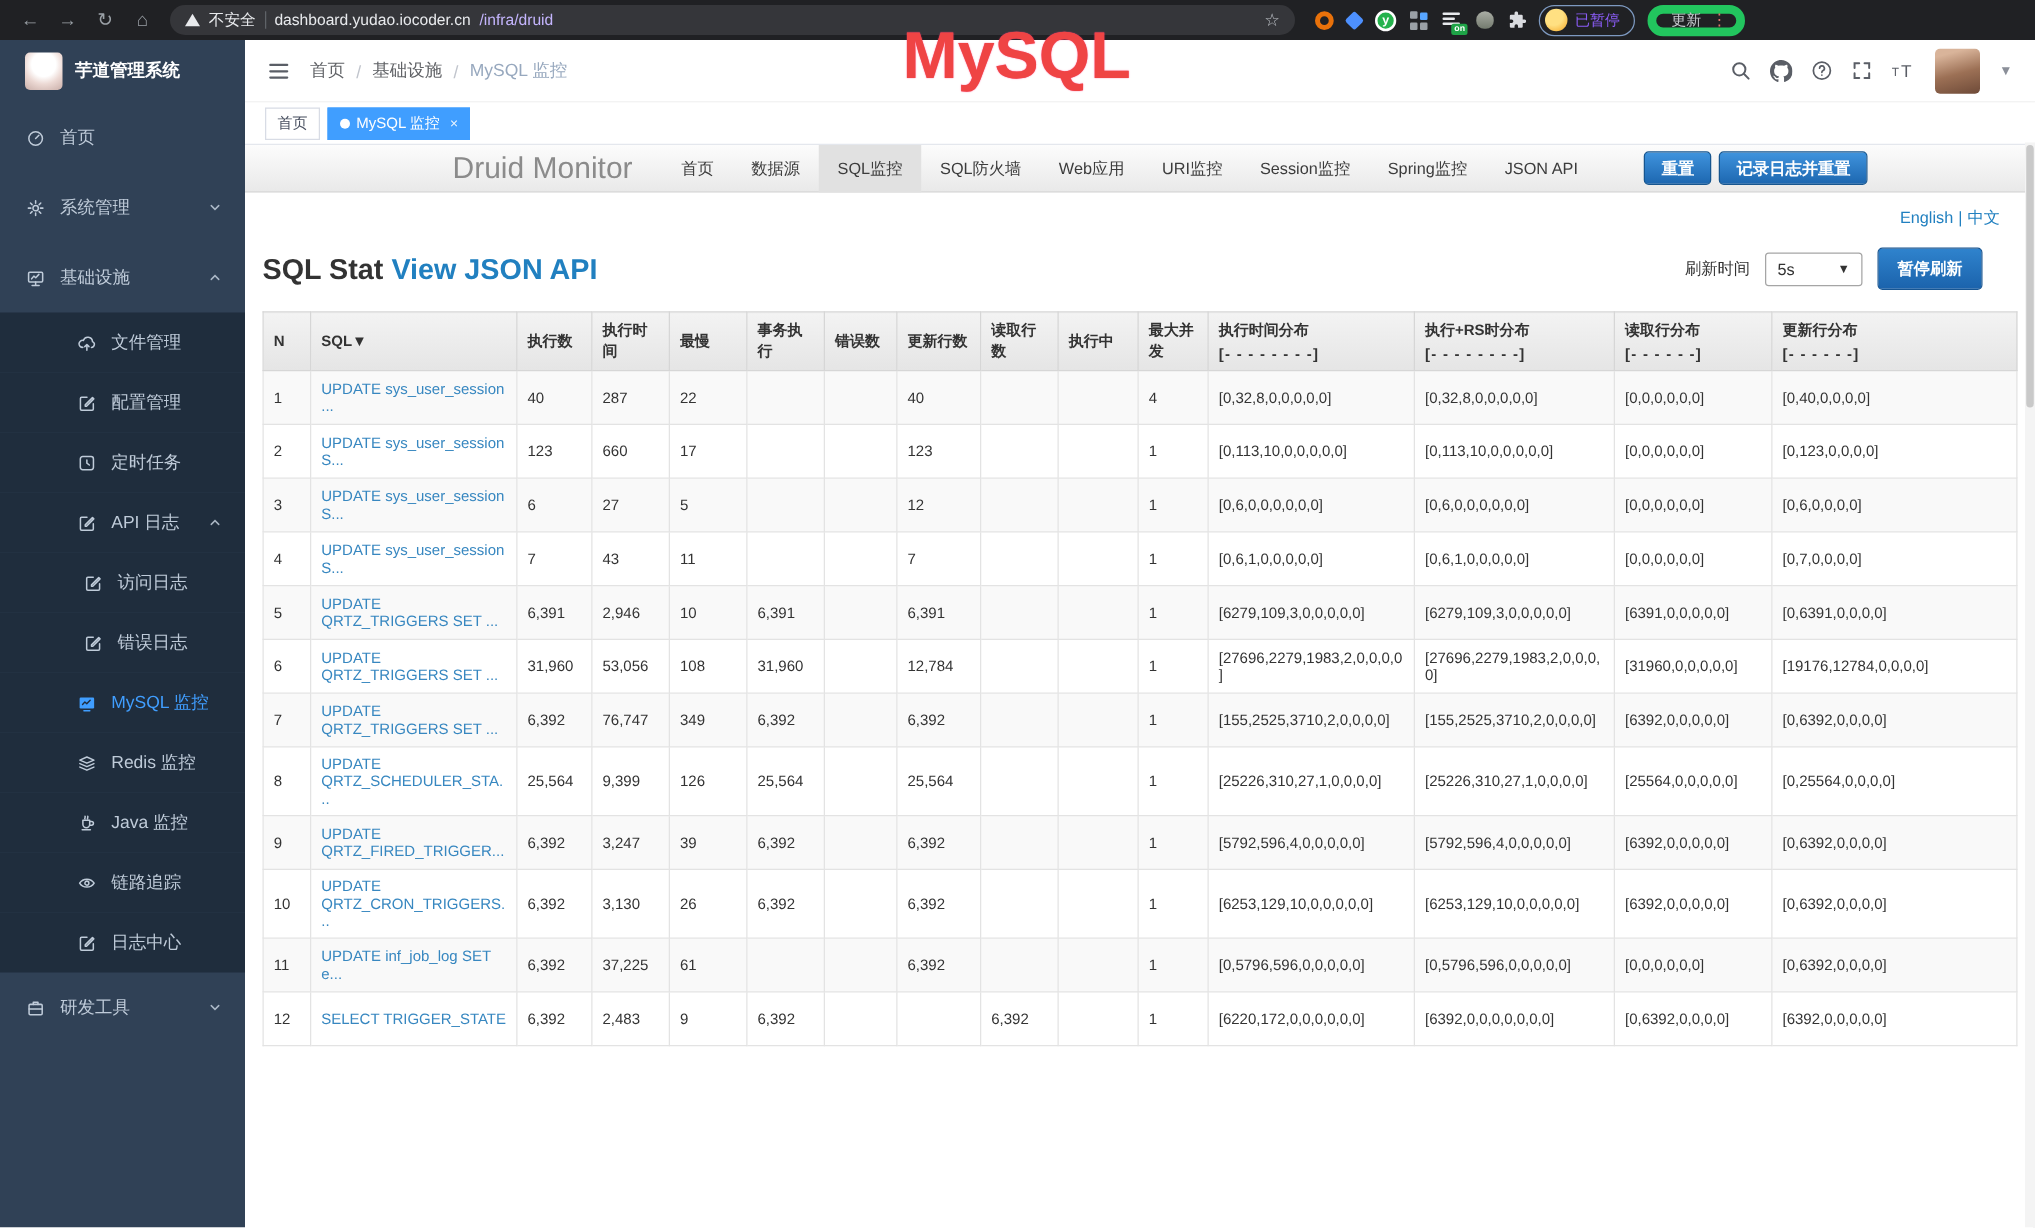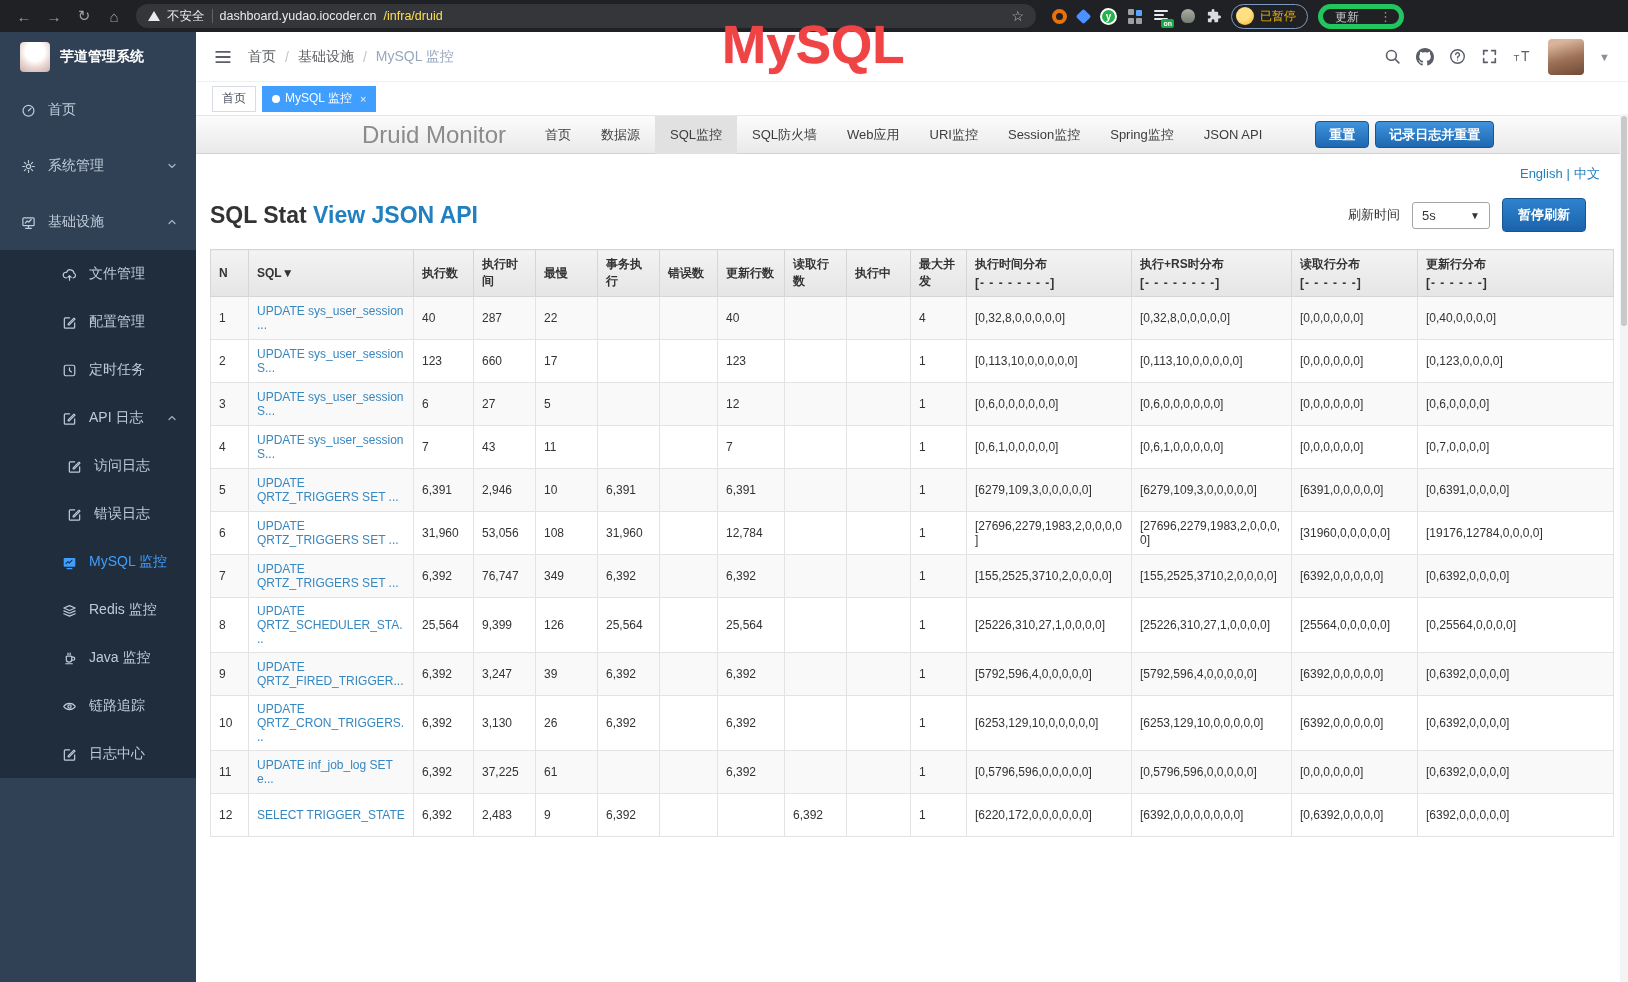--- a/index.html
+++ b/index.html
@@ -4,39 +4,39 @@
 <style>
   *{box-sizing:border-box;margin:0;padding:0}
   body{width:1628px;height:982px;overflow:hidden;position:relative;background:#fff;
        font-family:"Liberation Sans","DejaVu Sans",sans-serif;-webkit-font-smoothing:antialiased}
   
   .browser{height:32px;background:#202124;display:flex;align-items:center;padding:0 10px;gap:2px}
   .b-ico{color:#9aa0a6;font-size:15px;width:28px;height:26px;display:flex;align-items:center;justify-content:center;border-radius:50%;cursor:pointer}
   .omni{flex:1;max-width:900px;height:24px;background:#35363a;border-radius:12px;display:flex;align-items:center;padding:0 12px;color:#e8eaed;font-size:12.5px;gap:7px;margin:0 6px;cursor:text}
   .warn-tri{width:0;height:0;border-left:6px solid transparent;border-right:6px solid transparent;border-bottom:10px solid #e8eaed;position:relative}
   .omni .vdiv{width:1px;height:14px;background:#5f6368}
-  .omni .path{color:#fde047}
+  .omni .path{color:#c4b5fd}
   .omni .star{margin-left:auto;color:#bdc1c6;font-size:14px;cursor:pointer}
   .ext{display:flex;align-items:center;gap:11px;margin:0 8px}
   .x-ring{width:15px;height:15px;border-radius:50%;border:4px solid #e8710a}
   .x-gem{width:11px;height:11px;background:#4d90fe;transform:rotate(45deg);border-radius:2px}
   .x-y{width:17px;height:17px;border-radius:50%;background:#24b24c;color:#fff;font-size:10px;font-weight:bold;display:flex;align-items:center;justify-content:center;border:2px solid #fff}
   .x-sq{position:relative;width:15px;height:15px}
   .x-sq i{position:absolute;width:6px;height:6px;background:#9aa0a6;border-radius:1px}
   .x-sq i:nth-child(1){left:0;top:2}.x-sq i:nth-child(2){left:0;top:9px}.x-sq i:nth-child(3){left:8px;top:9px}
   .x-sq i:nth-child(4){left:8px;top:1px;background:#58a6ff}
   .x-list{position:relative;width:16px;height:14px}
   .x-list i{position:absolute;left:0;height:2px;background:#e8eaed;border-radius:1px}
   .x-list i:nth-child(1){top:1px;width:14px}.x-list i:nth-child(2){top:5px;width:10px}.x-list i:nth-child(3){top:9px;width:14px}
   .x-on{position:absolute;right:-4px;bottom:-5px;background:#1ea447;color:#fff;font-size:7px;padding:1px 2px;border-radius:2px;font-weight:bold}
   .x-monkey{width:14px;height:14px;border-radius:50% 50% 45% 45%;background:linear-gradient(#b9bdb3,#7d8577);opacity:.9}
   .x-puzzle{color:#dadce0}
-  .chip{height:25px;border:1px solid #7d99c0;border-radius:13px;display:flex;align-items:center;gap:6px;padding:0 11px 0 4px;color:#eab308;font-size:12px;cursor:pointer}
+  .chip{height:25px;border:1px solid #7d99c0;border-radius:13px;display:flex;align-items:center;gap:6px;padding:0 11px 0 4px;color:#8b5cf6;font-size:12px;cursor:pointer}
   .chip .face{width:18px;height:18px;border-radius:50%;background:radial-gradient(circle at 38% 32%,#ffe082 45%,#f5a623)}
-  .upd{height:25px;border:5px solid #22c55e;border-radius:13px;display:flex;align-items:flex-start;gap:20px;padding:0 7px 0 12px;color:#c7cbd0;font-size:12px;margin-left:8px;cursor:pointer}
+  .upd{height:25px;border:7px solid #22c55e;border-radius:13px;display:flex;align-items:center;gap:8px;padding:0 7px 0 12px;color:#c7cbd0;font-size:12px;margin-left:8px;cursor:pointer}
   .upd .dots{color:#e0756a;font-size:13px;letter-spacing:0}
   
   .app{display:flex;height:950px}
   .sidebar{width:196px;flex-shrink:0;background:#304156;color:#bfcbd9;overflow:hidden}
   .logo{height:50px;display:flex;align-items:center;gap:10px;padding-left:20px}
   .logo .lav{width:30px;height:30px;border-radius:4px;background:radial-gradient(circle at 50% 32%,#ffffff 0 38%,#ecd9d4 62%,#c9aea8);flex-shrink:0}
   .logo .lt{color:#fff;font-size:14px;font-weight:bold;white-space:nowrap}
   .menu-item{display:flex;align-items:center;gap:11px;font-size:14px;cursor:pointer;position:relative;white-space:nowrap}
   .menu-item.l1{height:56px;padding-left:20px}
   .menu-item.l2{height:48px;padding-left:61px;background:#1f2d3d}
@@ -286,20 +286,34 @@
         </div>
         <div class="menu-item l2">
           <span class="mi-icon">
             <svg viewBox="0 0 16 16" width="15" height="15" fill="none" stroke="currentColor" stroke-width="1.3" stroke-linecap="round" stroke-linejoin="round">
               <path d="M13.5 8.5V13a1 1 0 0 1-1 1h-9a1 1 0 0 1-1-1V4a1 1 0 0 1 1-1h4.6"></path>
               <path d="M6.6 9.5l6.2-6.2 1.1 1.1-6.2 6.2H6.6z"></path>
             </svg>
           </span>
           <span>日志中心</span>
         </div>
+        <div class="menu-item l1">
+          <span class="mi-icon">
+            <svg viewBox="0 0 16 16" width="15" height="15" fill="none" stroke="currentColor" stroke-width="1.3" stroke-linecap="round" stroke-linejoin="round">
+              <rect x="2.4" y="4.8" width="11.2" height="8.8" rx="1"></rect>
+              <path d="M6 4.8V3h4v1.8M2.4 8.8h11.2"></path>
+            </svg>
+          </span>
+          <span>研发工具</span>
+          <span class="chev">
+            <svg viewBox="0 0 16 16" width="12" height="12" fill="none" stroke="currentColor" stroke-width="1.6" stroke-linecap="round">
+              <path d="M4 6l4 4 4-4"></path>
+            </svg>
+          </span>
+        </div>
       </div>
   </div>
 
   <div class="main">
     <div class="topbar">
       <span class="hamb">
         <svg width="18" height="18" viewBox="0 0 16 16" stroke="currentColor" stroke-width="1.6" stroke-linecap="round">
             <path d="M2 3.5h12M2 8h12M2 12.5h12"></path>
           </svg>
       </span>

